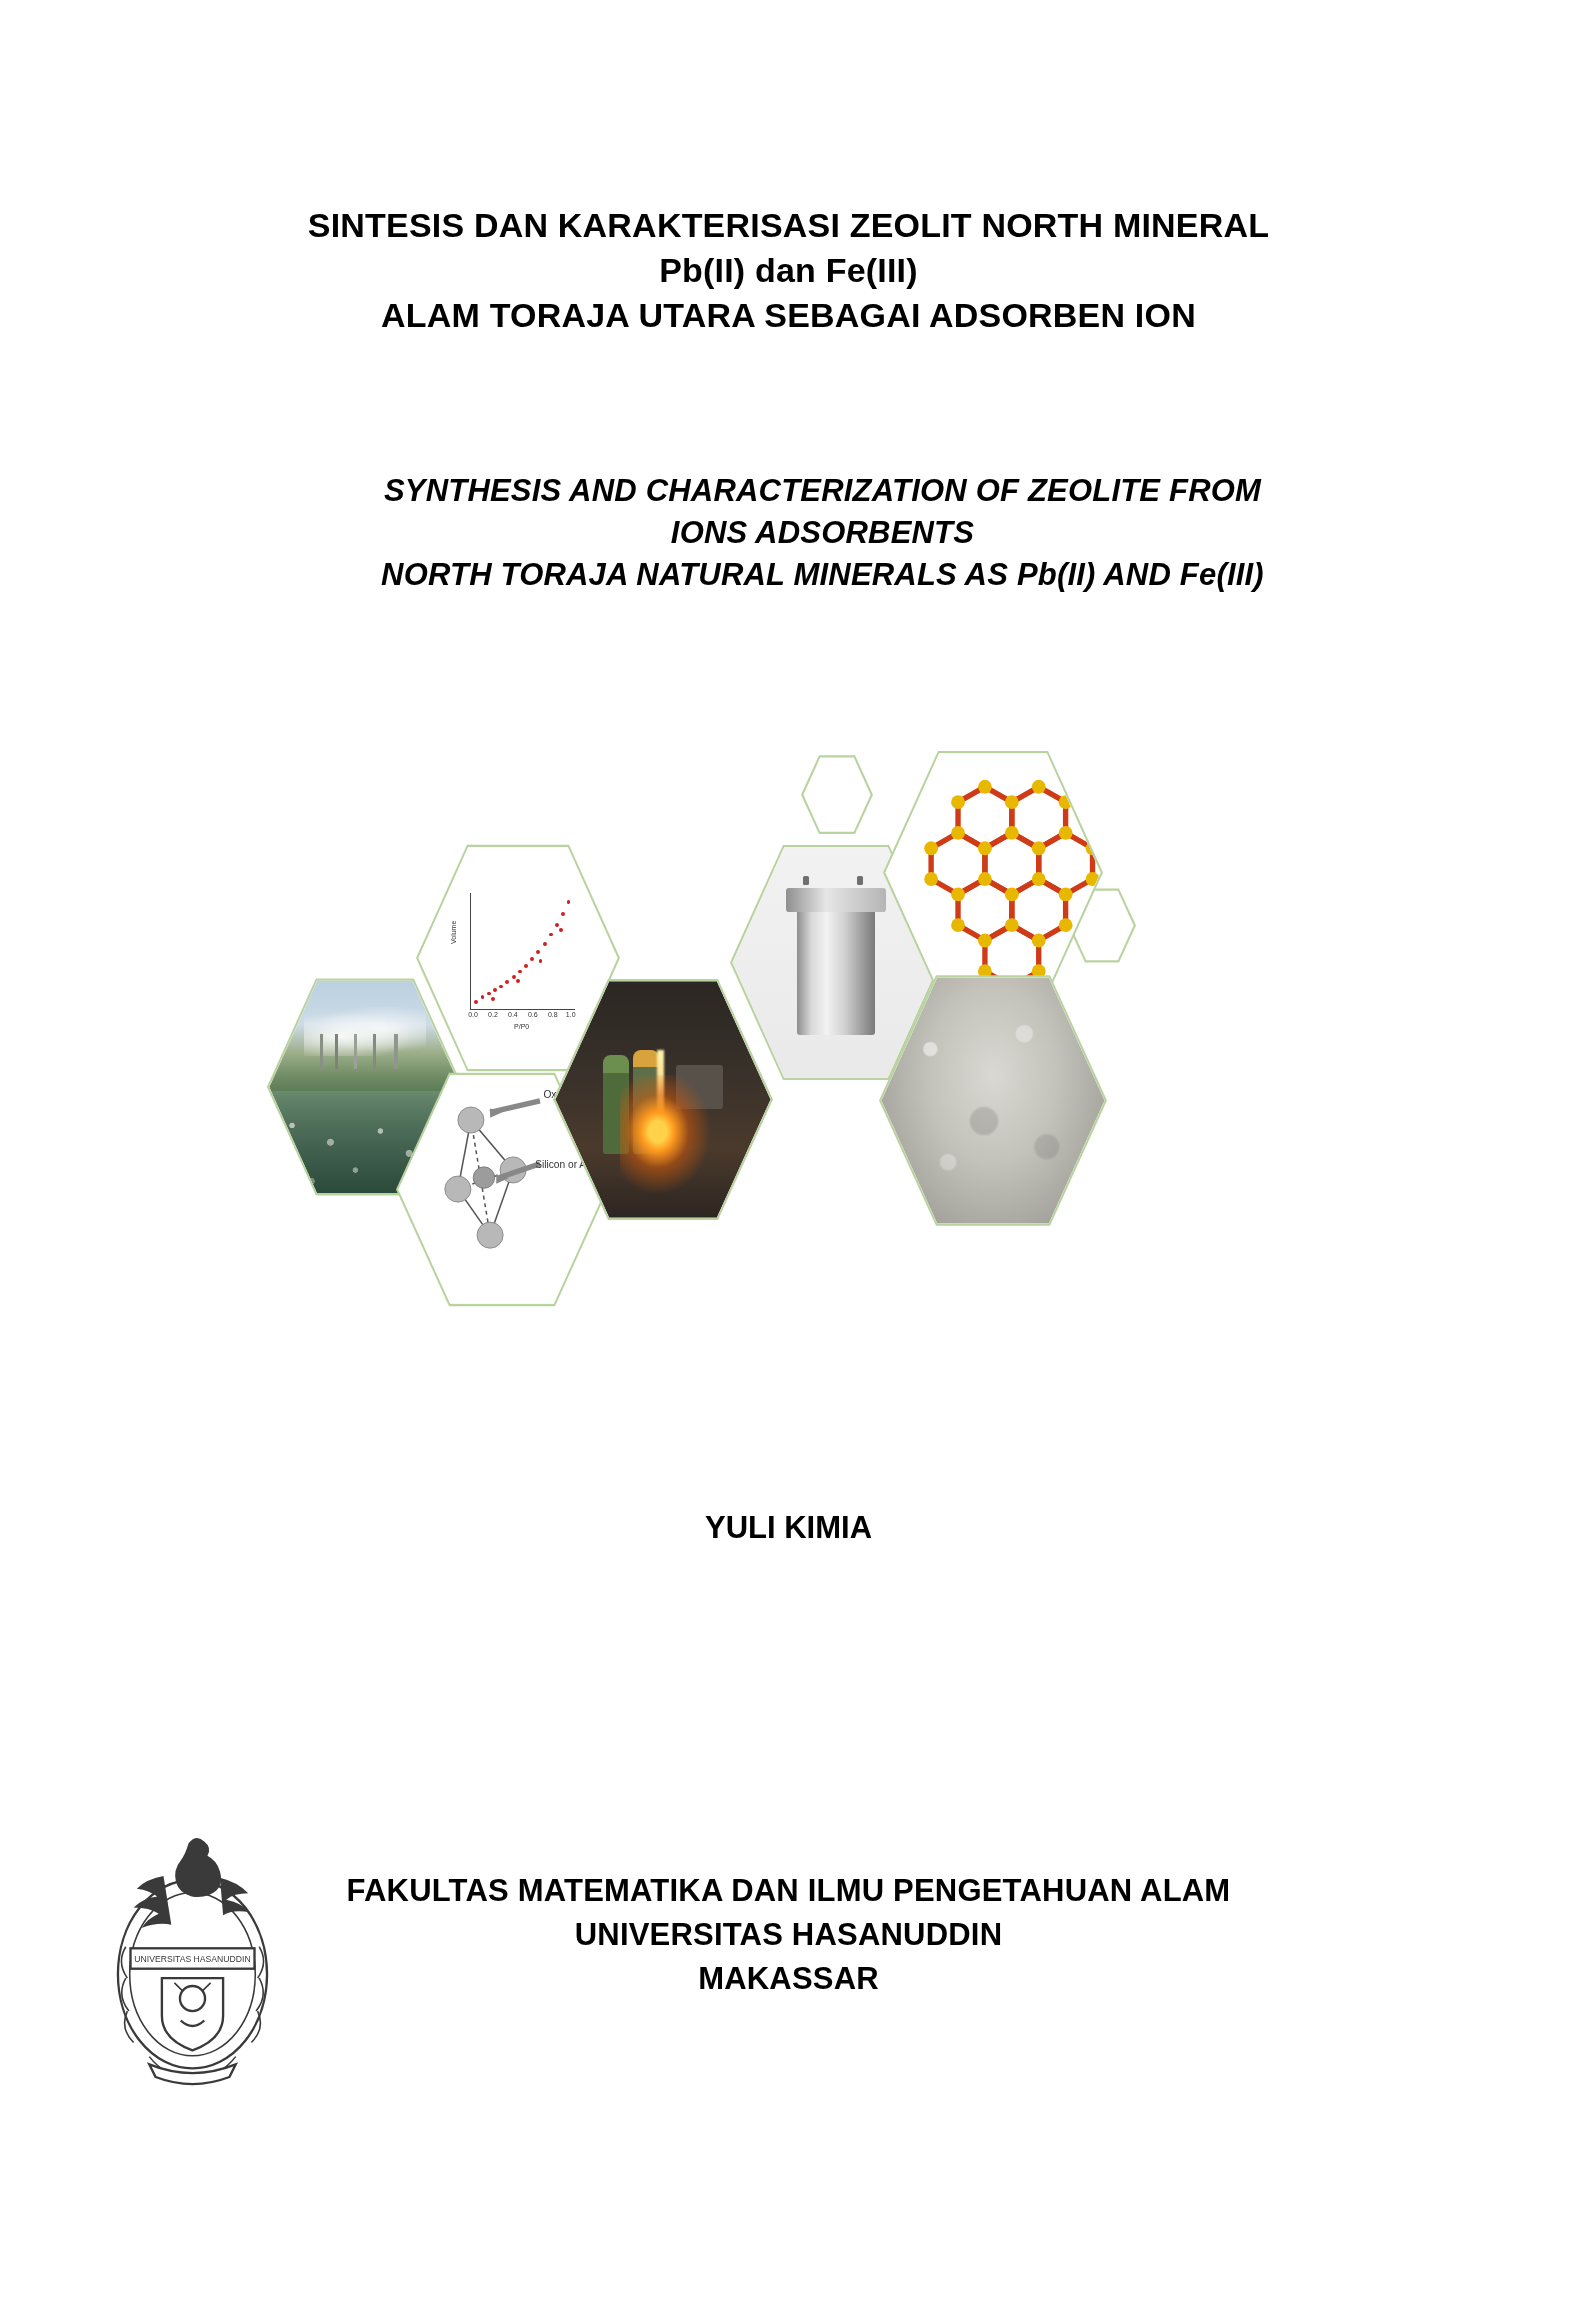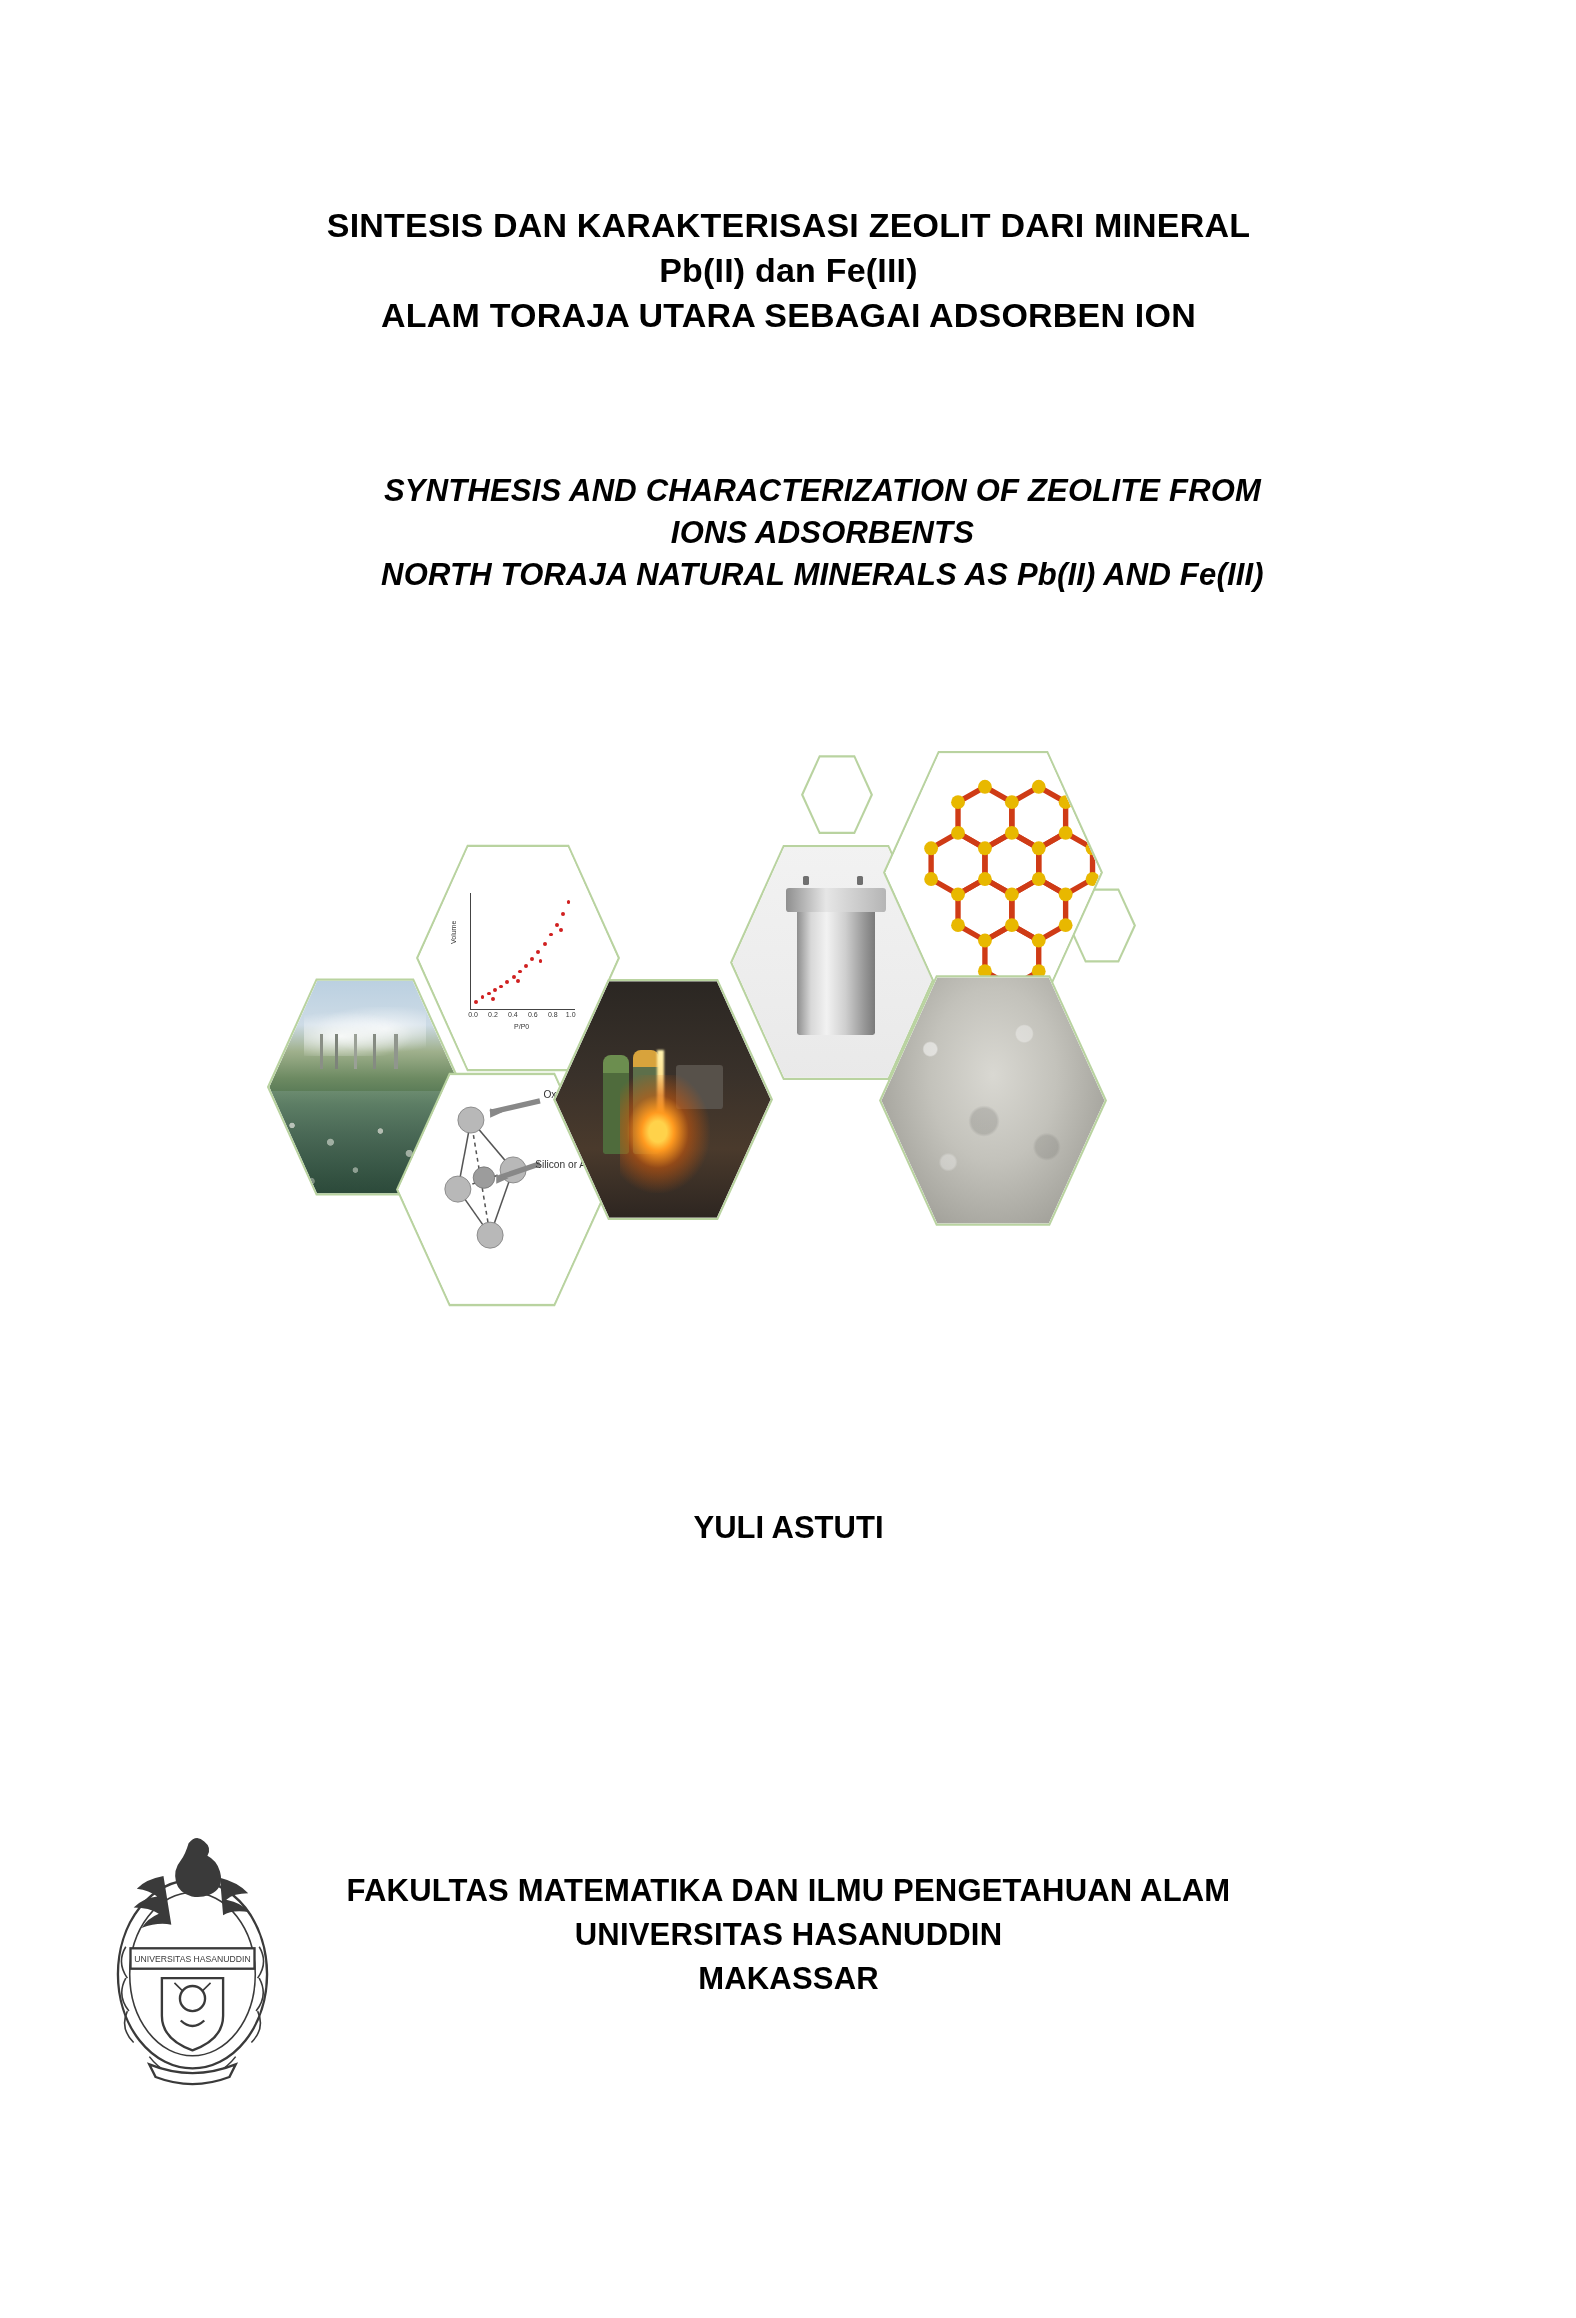--- a/index.html
+++ b/index.html
@@ -298,21 +298,21 @@
     width: 181px;
     height: 259px;
   }
 </style>
 </head>
 <body>
 
 <div class="page">
 
   <div class="title-block">
-    <div class="title-line">SINTESIS DAN KARAKTERISASI ZEOLIT DARI MINERAL</div>
+    <div class="title-line">SINTESIS DAN KARAKTERISASI ZEOLIT NORTH MINERAL</div>
     <div class="title-line">Pb(II) dan Fe(III)</div>
     <div class="title-line">ALAM TORAJA UTARA SEBAGAI ADSORBEN ION</div>
   </div>
 
   <div class="subtitle-block">
     <div class="subtitle-line">SYNTHESIS AND CHARACTERIZATION OF ZEOLITE FROM</div>
     <div class="subtitle-line">IONS ADSORBENTS</div>
     <div class="subtitle-line">NORTH TORAJA NATURAL MINERALS AS Pb(II) AND Fe(III)</div>
   </div>
 
@@ -471,21 +471,21 @@
       <div class="hex-inner">
         <div class="hex art-powder" style="inset:0; width:100%; height:100%;">
           <div class="grain"></div>
         </div>
       </div>
     </div>
 
   </div>
 
   <div class="author-block">
-    <div class="author-name">YULI ASTUTI</div>
+    <div class="author-name">YULI KIMIA</div>
   </div>
 
   <div class="logo">
     <svg viewBox="0 0 230 330" width="181" height="259">
 
       <ellipse cx="115" cy="185" rx="95" ry="120" fill="none" stroke="#3a3a3a" stroke-width="3"></ellipse>
       <ellipse cx="115" cy="185" rx="80" ry="104" fill="none" stroke="#3a3a3a" stroke-width="2"></ellipse>
       <g stroke="#3a3a3a" stroke-width="2" fill="none">
         <path d="M30 150 q-12 20 2 40 M30 190 q-12 22 4 42 M32 232 q-10 22 8 40"></path>
         <path d="M200 150 q12 20 -2 40 M200 190 q12 22 -4 42 M198 232 q10 22 -8 40"></path>

